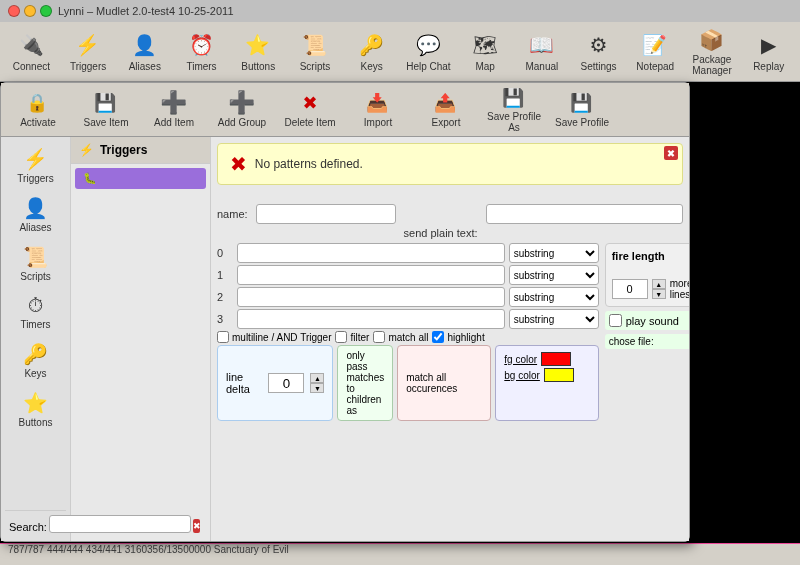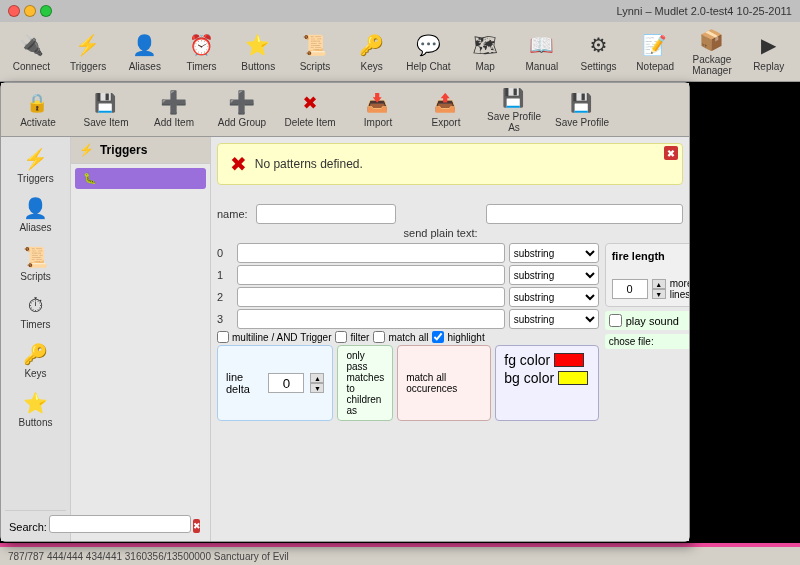--- a/index.html
+++ b/index.html
@@ -28,21 +28,21 @@
     .window-btn {
       width: 12px; height: 12px;
       border-radius: 50%;
       border: 1px solid rgba(0,0,0,0.3);
     }
     .btn-close { background: #ff5f57; }
     .btn-min { background: #febc2e; }
     .btn-max { background: #28c840; }
     .title-text {
       flex: 1;
-      text-align: right;
+      text-align: left;
       font-size: 11px;
       color: #333;
     }
 
     
     .main-toolbar {
       background: #d4d0c8;
       height: 60px;
       display: flex;
       align-items: center;
@@ -483,40 +483,40 @@
       padding: 4px 8px;
       width: 110px;
       font-size: 10px;
     }
     .color-row {
       display: flex;
       align-items: center;
       gap: 4px;
       margin-top: 2px;
     }
-    .color-label { font-size: 14px; }
+    .color-label { font-size: 10px; text-decoration: underline; }
     .color-swatch {
       width: 30px;
       height: 14px;
       border: 1px solid #333;
     }
     .fg-color { background: #ff0000; }
     .bg-color { background: #ffff00; }
 
     
     .status-bar {
       background: #d4d0c8;
       height: 22px;
       display: flex;
-      align-items: center;
+      align-items: flex-start;
       padding: 0 8px;
       font-size: 10px;
       color: #444;
       gap: 12px;
-      border-top: 4px solid #ec4899;
+      border-top: 1px solid #ec4899;
     }
 
     
     .spinner {
       display: flex;
       flex-direction: column;
       height: 20px;
     }
     .spinner-btn {
       flex: 1;

